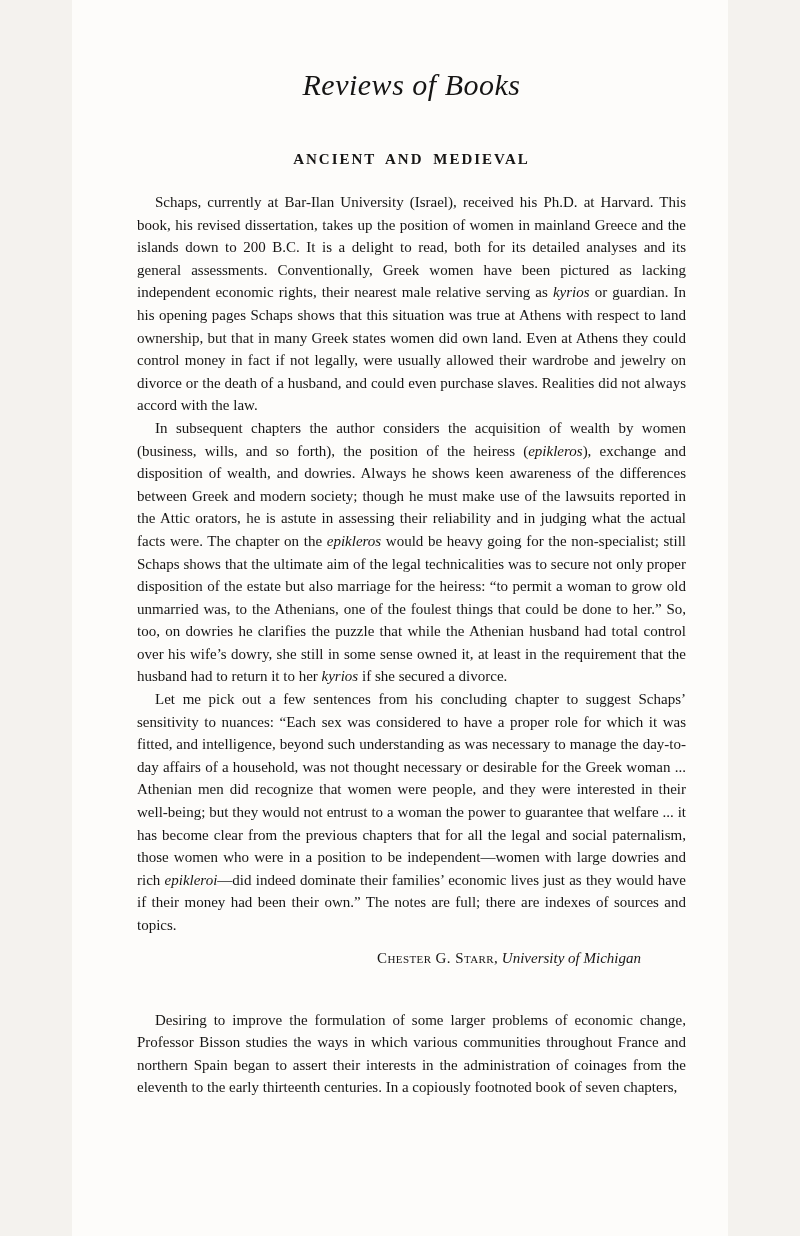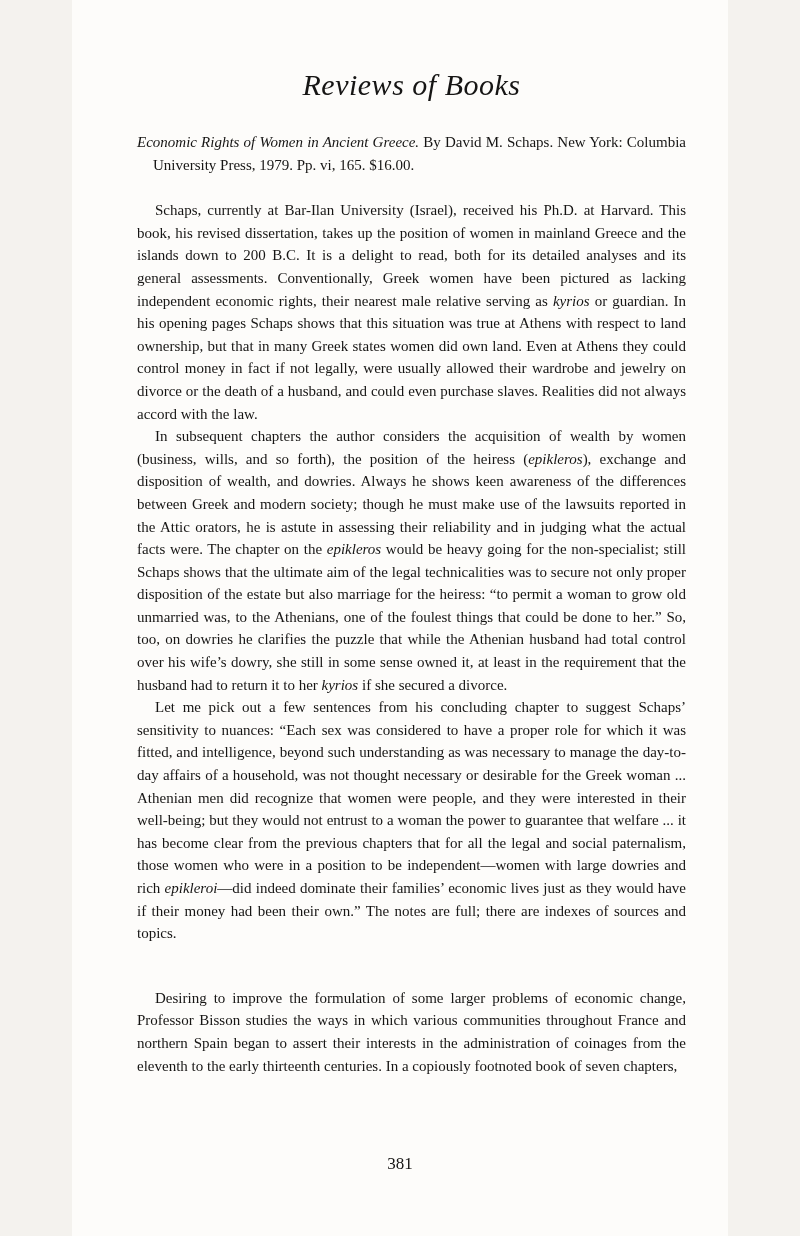--- a/index.html
+++ b/index.html
@@ -65,31 +65,31 @@
     font-size: 17px;
   }
 </style>
 </head>
 <body>
 
 <div class="page">
 
   <h1 class="title">Reviews of Books</h1>
 
+  <h2 class="section-heading">ANCIENT AND MEDIEVAL</h2>
 
   <section class="review">
-    <p class="citation"><i>Economic Rights of Women in Ancient Greece.</i> By David M. Schaps. New York: Columbia University Press, 1979. Pp. vi, 165. $16.00.</p>
     <div class="paras">
         <p class="body-para">Schaps, currently at Bar-Ilan University (Israel), received his Ph.D. at Harvard. This book, his revised dissertation, takes up the position of women in mainland Greece and the islands down to 200 B.C. It is a delight to read, both for its detailed analyses and its general assessments. Conventionally, Greek women have been pictured as lacking independent economic rights, their nearest male relative serving as <i>kyrios</i> or guardian. In his opening pages Schaps shows that this situation was true at Athens with respect to land ownership, but that in many Greek states women did own land. Even at Athens they could control money in fact if not legally, were usually allowed their wardrobe and jewelry on divorce or the death of a husband, and could even purchase slaves. Realities did not always accord with the law.</p>
         <p class="body-para">In subsequent chapters the author considers the acquisition of wealth by women (business, wills, and so forth), the position of the heiress (<i>epikleros</i>), exchange and disposition of wealth, and dowries. Always he shows keen awareness of the differences between Greek and modern society; though he must make use of the lawsuits reported in the Attic orators, he is astute in assessing their reliability and in judging what the actual facts were. The chapter on the <i>epikleros</i> would be heavy going for the non-specialist; still Schaps shows that the ultimate aim of the legal technicalities was to secure not only proper disposition of the estate but also marriage for the heiress: “to permit a woman to grow old unmarried was, to the Athenians, one of the foulest things that could be done to her.” So, too, on dowries he clarifies the puzzle that while the Athenian husband had total control over his wife’s dowry, she still in some sense owned it, at least in the requirement that the husband had to return it to her <i>kyrios</i> if she secured a divorce.</p>
         <p class="body-para">Let me pick out a few sentences from his concluding chapter to suggest Schaps’ sensitivity to nuances: “Each sex was considered to have a proper role for which it was fitted, and intelligence, beyond such understanding as was necessary to manage the day-to-day affairs of a household, was not thought necessary or desirable for the Greek woman ... Athenian men did recognize that women were people, and they were interested in their well-being; but they would not entrust to a woman the power to guarantee that welfare ... it has become clear from the previous chapters that for all the legal and social paternalism, those women who were in a position to be independent—women with large dowries and rich <i>epikleroi</i>—did indeed dominate their families’ economic lives just as they would have if their money had been their own.” The notes are full; there are indexes of sources and topics.</p>
       </div>
+    <p class="signature"><span class="reviewer-name">Chester G. Starr,</span> <span class="reviewer-affiliation">University of Michigan</span></p>
   </section>
 
   <section class="review">
     <div class="paras">
         <p class="body-para">Desiring to improve the formulation of some larger problems of economic change, Professor Bisson studies the ways in which various communities throughout France and northern Spain began to assert their interests in the administration of coinages from the eleventh to the early thirteenth centuries. In a copiously footnoted book of seven chapters,</p>
       </div>
   </section>
 
-  <div class="page-number">381</div>
 
 </div>
 
 </body></html>

